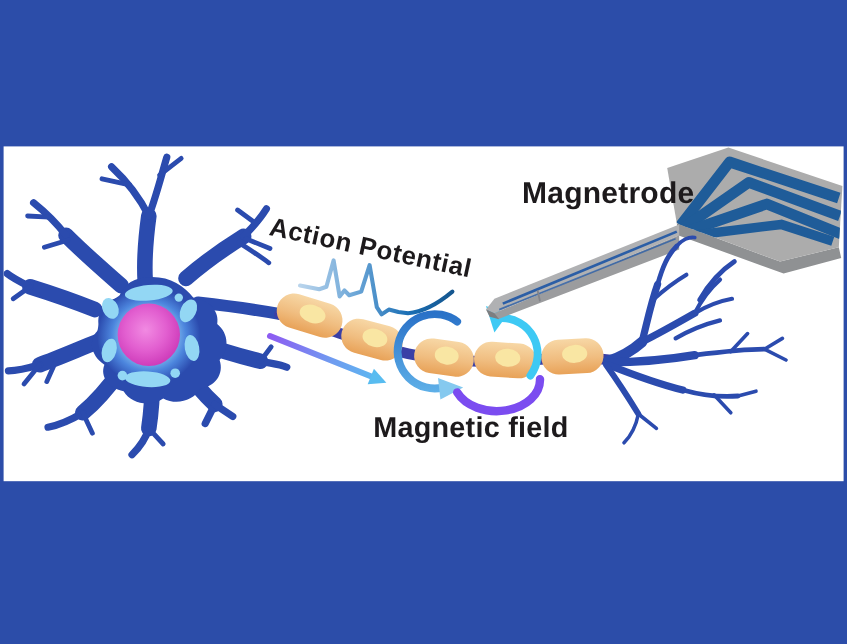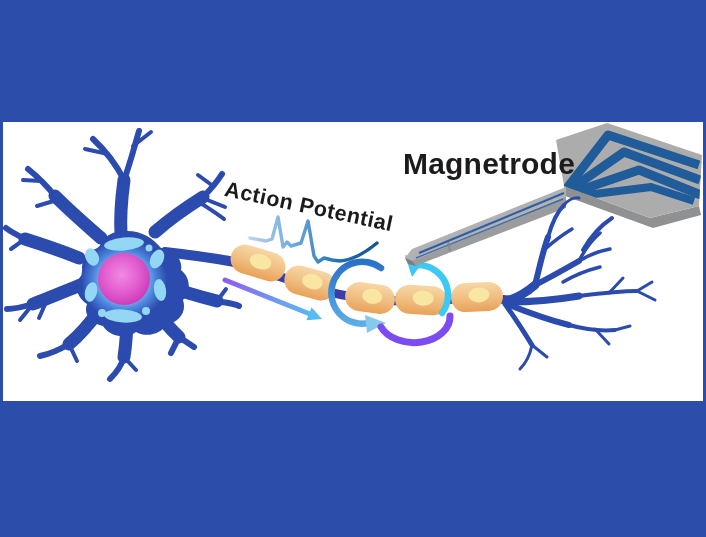--- a/index.html
+++ b/index.html
@@ -3,21 +3,21 @@
 <meta charset="utf-8">
 <style>
   html,body{margin:0;padding:0;background:#2c4da9;}
   .frame{position:relative;width:706px;height:537px;background:#2c4da9;overflow:hidden;
          font-family:"Liberation Sans",sans-serif;}
   .panel{position:absolute;left:3px;top:122px;width:700px;height:279px;background:#ffffff;}
   .panel svg{position:absolute;left:0;top:0;}
   .lbl{position:absolute;font-weight:700;color:#1d1a1c;white-space:nowrap;line-height:1;}
   .lbl-ap{left:224px;top:57px;font-size:21.5px;letter-spacing:.5px;
           transform:rotate(12deg);transform-origin:left top;}
-  .lbl-probe{left:400px;top:27px;font-size:30px;letter-spacing:.2px;}
+  .lbl-probe{left:432px;top:27px;font-size:25px;letter-spacing:.2px;}
   .lbl-field{left:308px;top:223px;font-size:24px;letter-spacing:.2px;}
 </style>
 </head>
 <body>
 
 <div class="frame">
   <div class="panel">
 
     <svg width="700" height="279" viewBox="0 0 700 279">
       <defs>
@@ -216,14 +216,15 @@
           <path d="M612,208 L627,204"></path>
           <path d="M592,207 L606,222"></path>
           <path d="M529,223 C527,233 523,241 517,247"></path>
           <path d="M529,223 L544,235"></path>
         </g>
       </g>
     </svg>
 
     <div class="lbl lbl-ap">Action Potential</div>
     <div class="lbl lbl-probe">Magnetrode</div>
+    <div class="lbl lbl-field">Magnetic field</div>
   </div>
 </div>
 
 </body></html>

